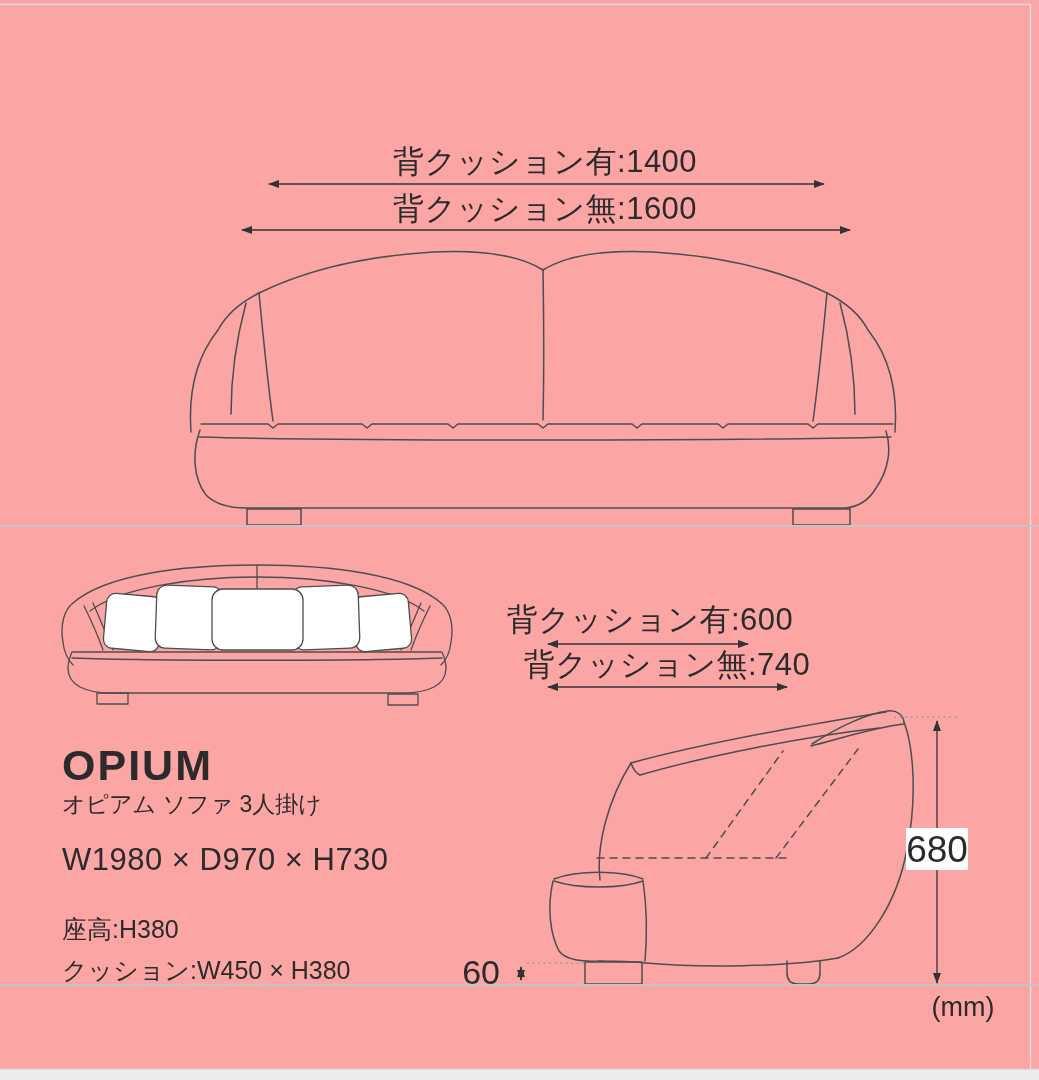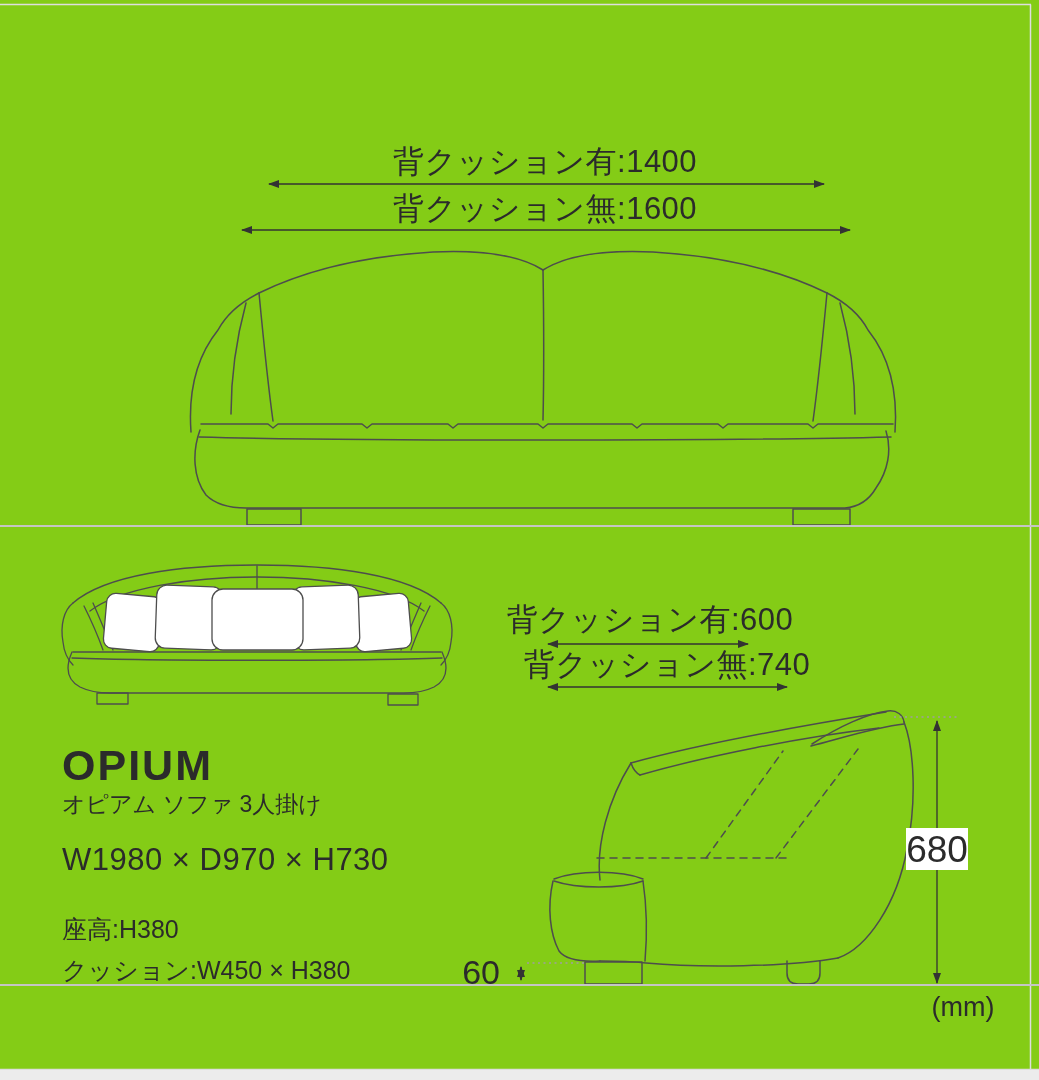--- a/index.html
+++ b/index.html
@@ -4,21 +4,21 @@
 <style>
   :root{
     --line:#4d4d4d;
     --dim:#333333;
     --floor:#c5c5c5;
     --text:#2b2b2b;
     --frame:#dedede;
   }
   html,body{margin:0;padding:0;background:#fff;}
   .stage{
-    position:relative;width:1039px;height:1080px;background:#84cc16;overflow:hidden;
+    position:relative;width:1039px;height:1080px;background:#fca5a5;overflow:hidden;
     font-family:"Liberation Sans","DejaVu Sans",sans-serif;
   }
   svg{position:absolute;inset:0;display:block;}
   .ln{fill:none;stroke:var(--line);stroke-width:1.5;stroke-linecap:round;stroke-linejoin:round;}
   .thin{stroke-width:1.3;}
   .fillw{fill:#ffffff;}
   .dash{stroke-dasharray:7 6;}
   .dot{fill:none;stroke:#9f9f9f;stroke-width:1.3;stroke-dasharray:2 3.5;}
   .dim{fill:none;stroke:var(--dim);stroke-width:1.3;}
   .floor{fill:none;stroke:var(--floor);stroke-width:2.2;}

